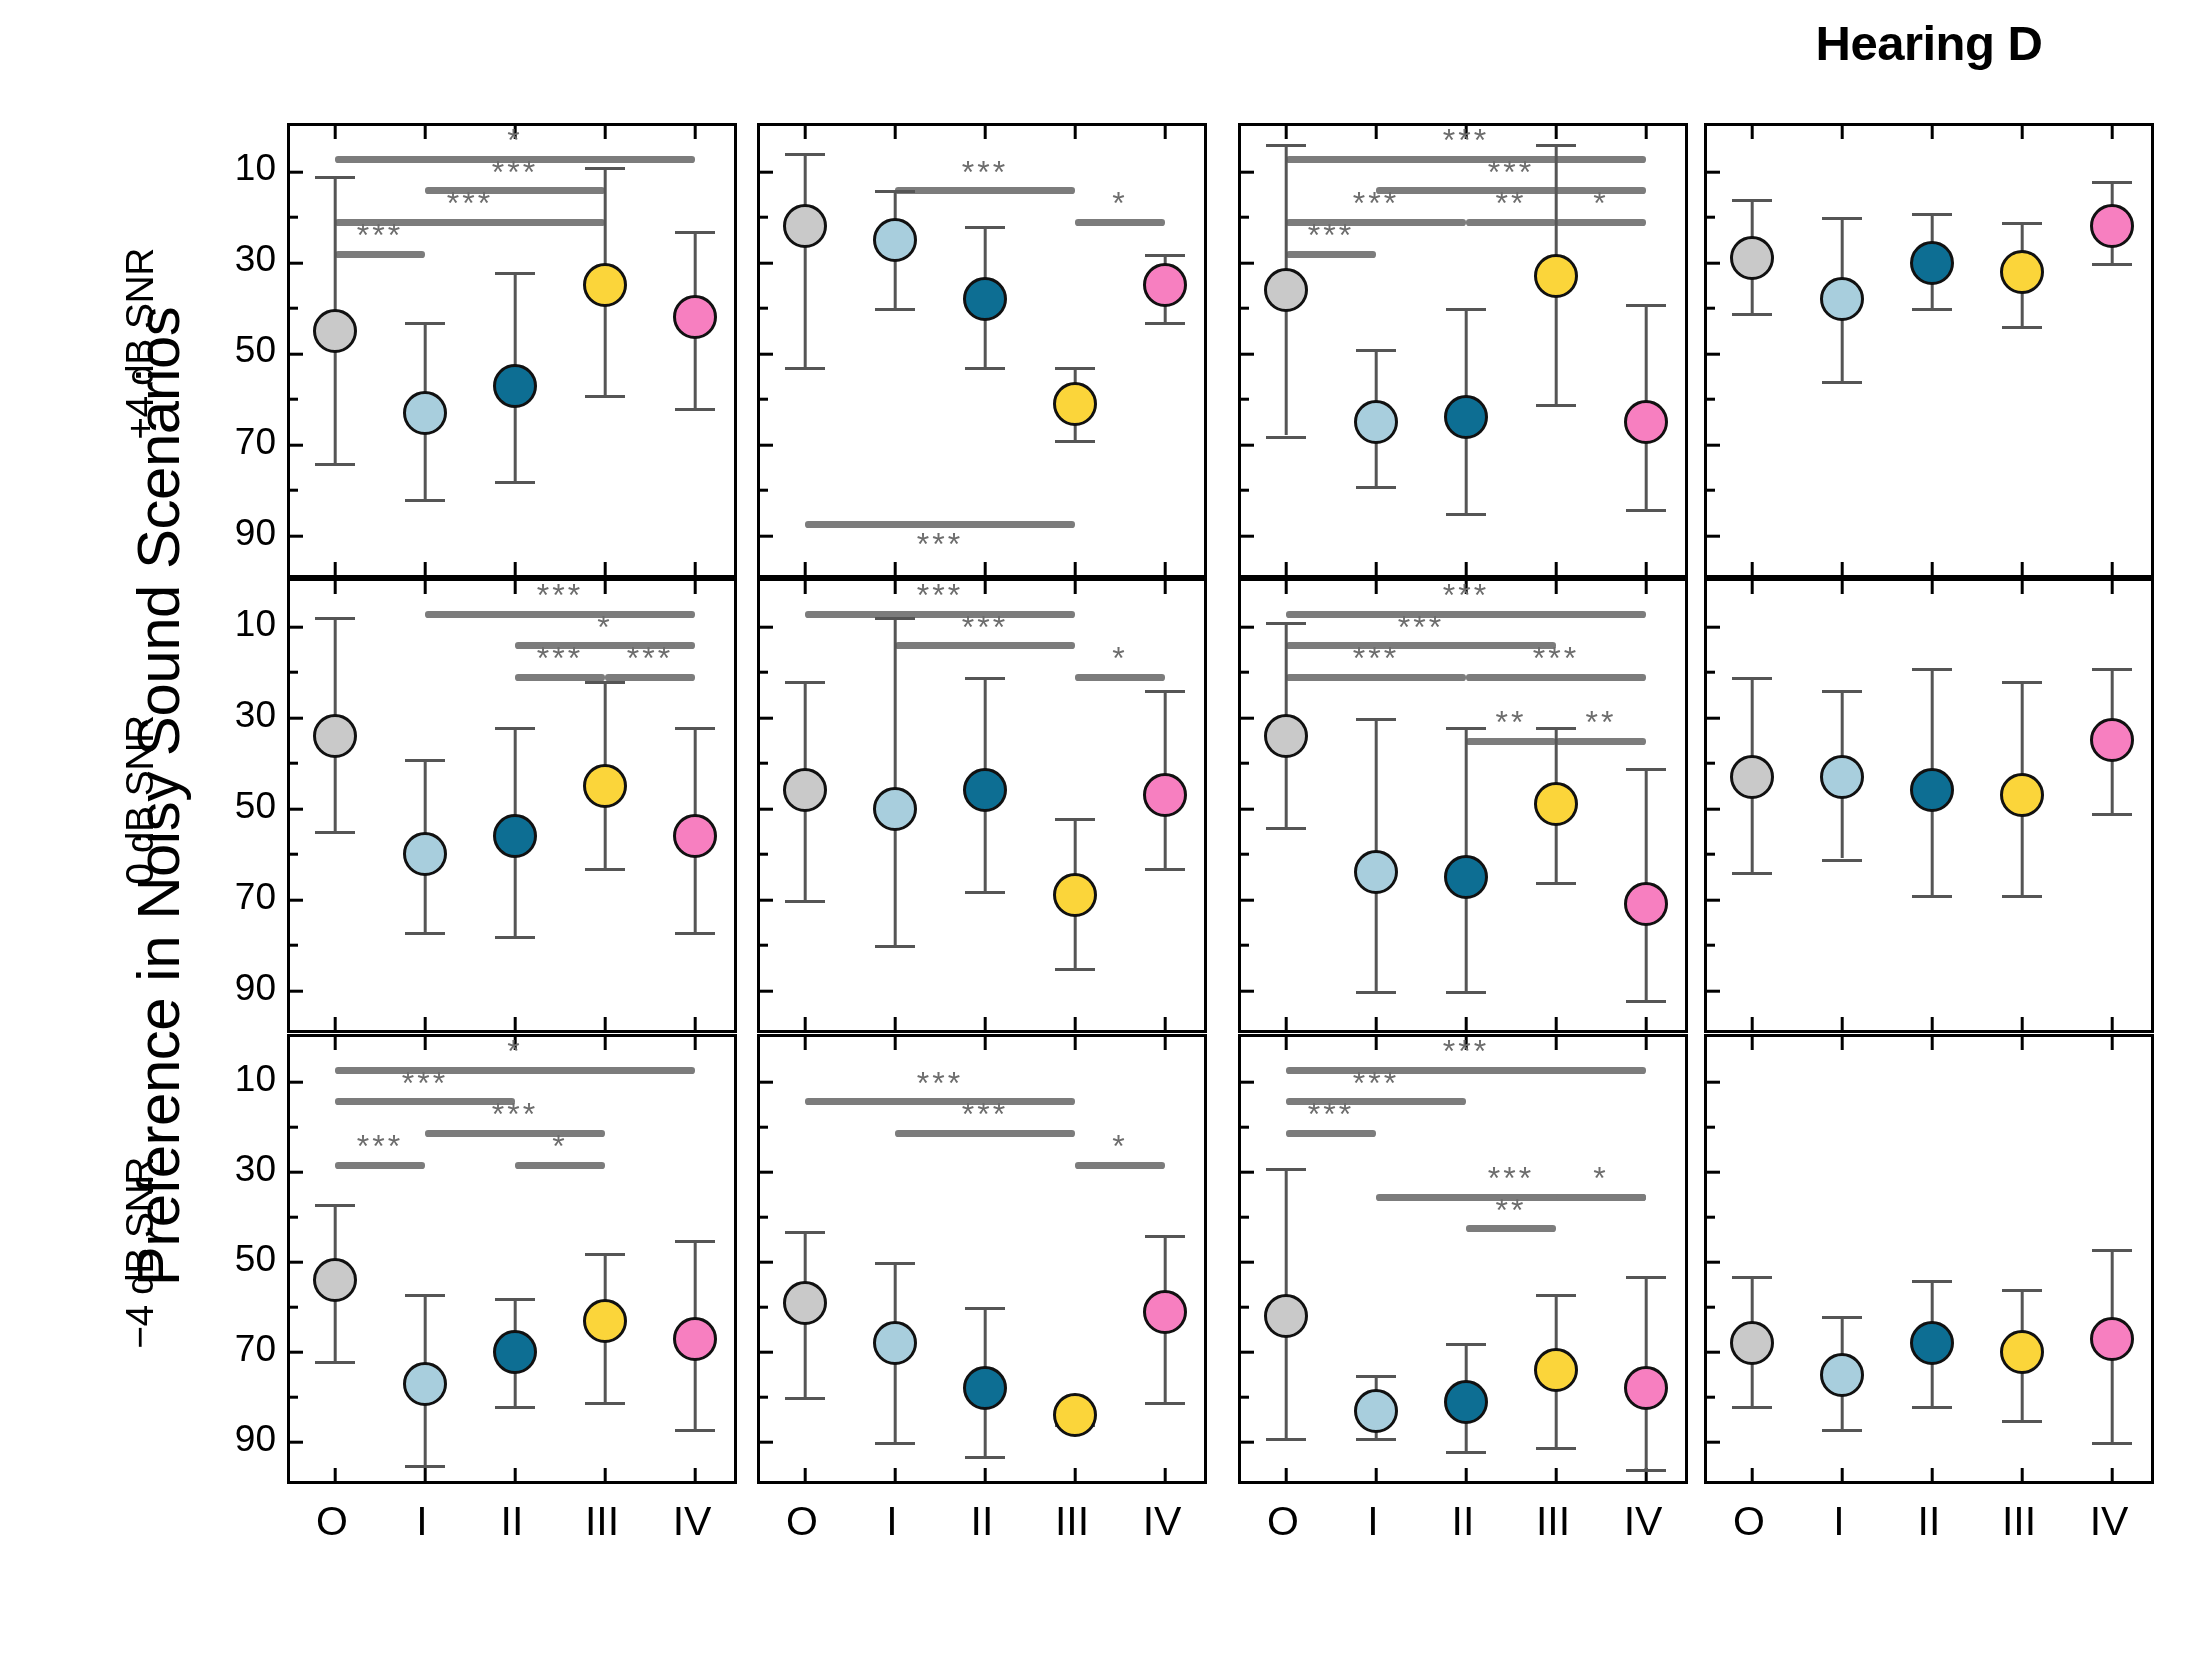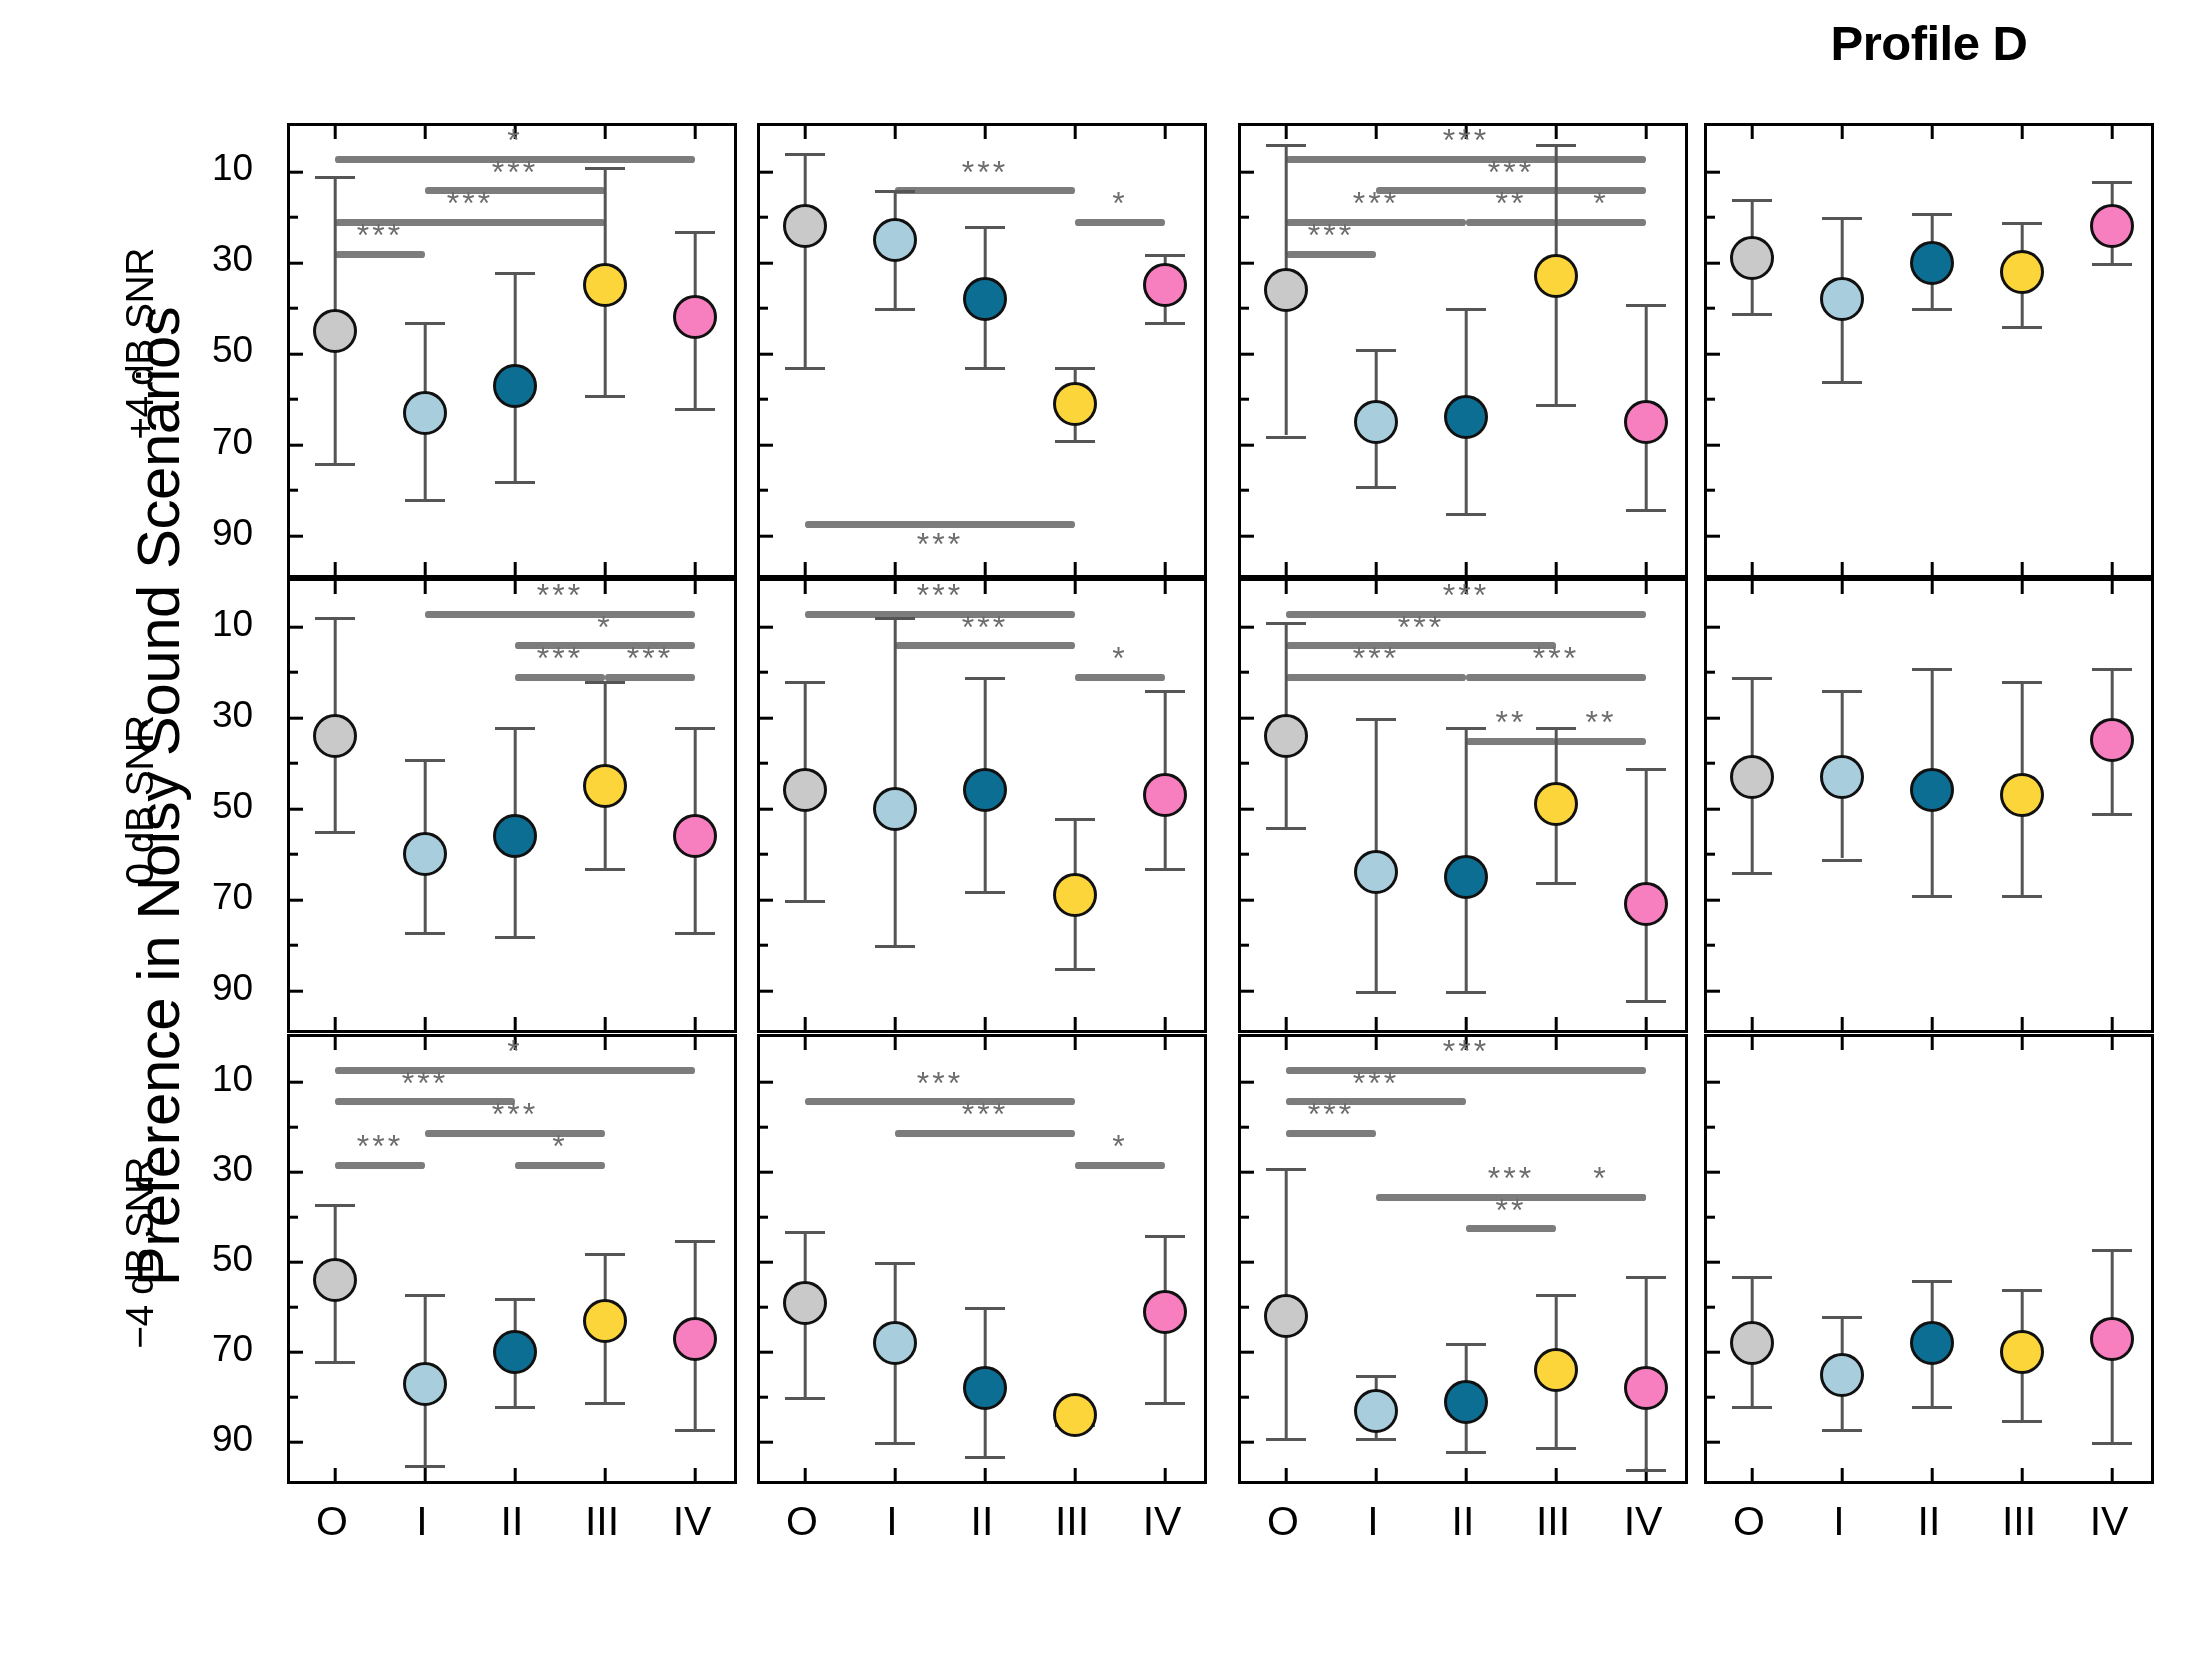--- a/index.html
+++ b/index.html
@@ -31,21 +31,21 @@
     position:absolute;text-align:center;font-size:49px;font-weight:bold;
     white-space:nowrap;letter-spacing:-0.5px;
   }
 
   
   .panel{position:absolute;box-sizing:border-box;border:3.1px solid #000;background:#fff;overflow:visible;}
   .plotarea{position:absolute;left:0;top:0;right:0;bottom:0;}
 
   
   .ytick{
-    position:absolute;right:13px;text-align:center;font-size:37px;
+    position:absolute;right:13px;text-align:right;font-size:37px;
     transform:translateY(-50%);white-space:nowrap;
   }
   
   .xtick{
     position:absolute;text-align:center;font-size:41px;
     transform:translateX(-50%);white-space:nowrap;
   }
 
   .tickmark-y{position:absolute;left:0;width:13.3px;height:2.6px;background:#000;transform:translateY(-50%);}
   .tickmark-x{position:absolute;bottom:0;width:2.6px;height:13.3px;background:#000;transform:translateX(-50%);}
@@ -66,21 +66,21 @@
     transform:translateX(-50%);letter-spacing:3.1px;line-height:1;
   }
 </style>
 </head>
 <body>
 
 <div id="fig">
 
   <div class="ylabel-main">Preference in Noisy Sound Scenarios</div>
 
-  <div class="coltitle" style="left:1704px;top:15.3px;width:450px;">Profile D</div>
+  <div class="coltitle" style="left:1704px;top:15.3px;width:450px;">Hearing D</div>
 
   <div class="rowlabel" style="left:-90px;top:322px;">+4 dB SNR</div>
   <div class="rowlabel" style="left:-90px;top:778px;">0 dB SNR</div>
   <div class="rowlabel" style="left:-90px;top:1231px;">−4 dB SNR</div>
 
   <div id="panels">
       <div class="panel" style="left: 287px; top: 123px; width: 450px; height: 455px;">
         <div class="plotarea">
           <div class="tickmark-y" style="top: 410px;"></div>
           <div class="tickmark-y" style="top: 319px;"></div>

